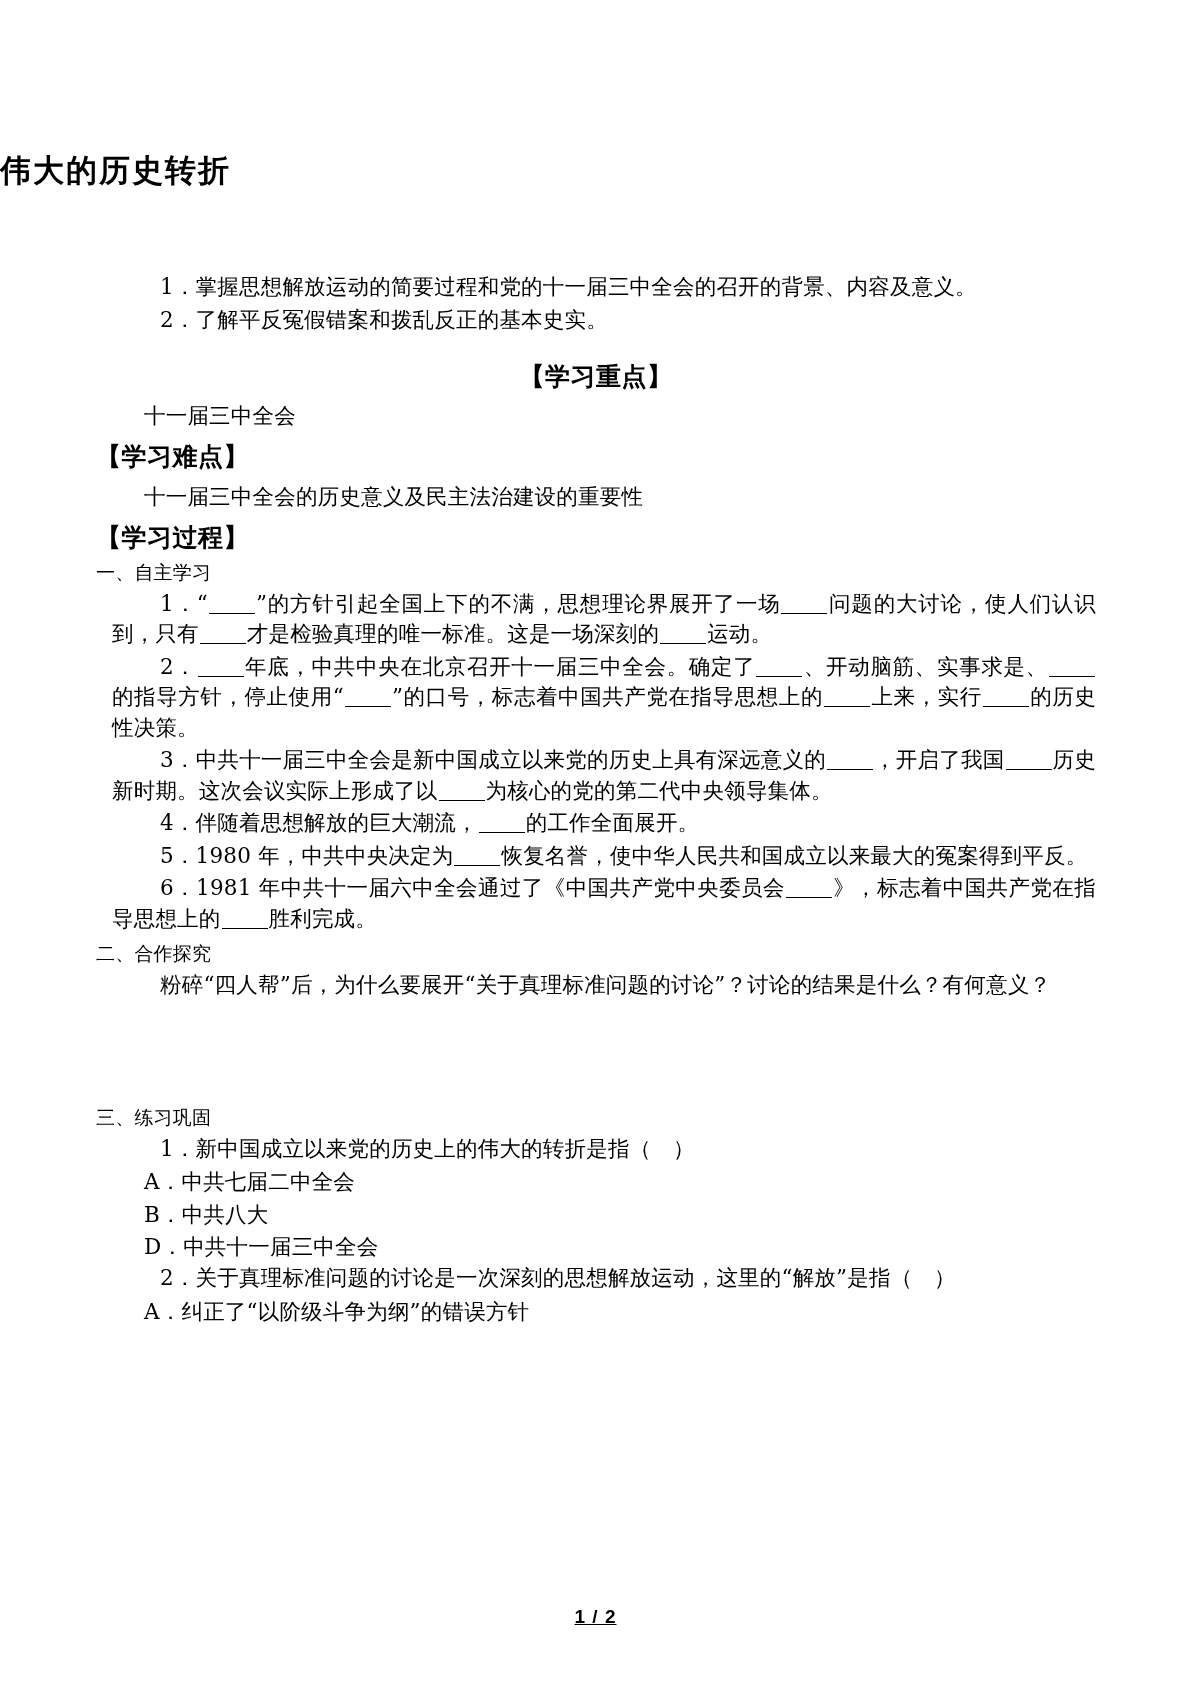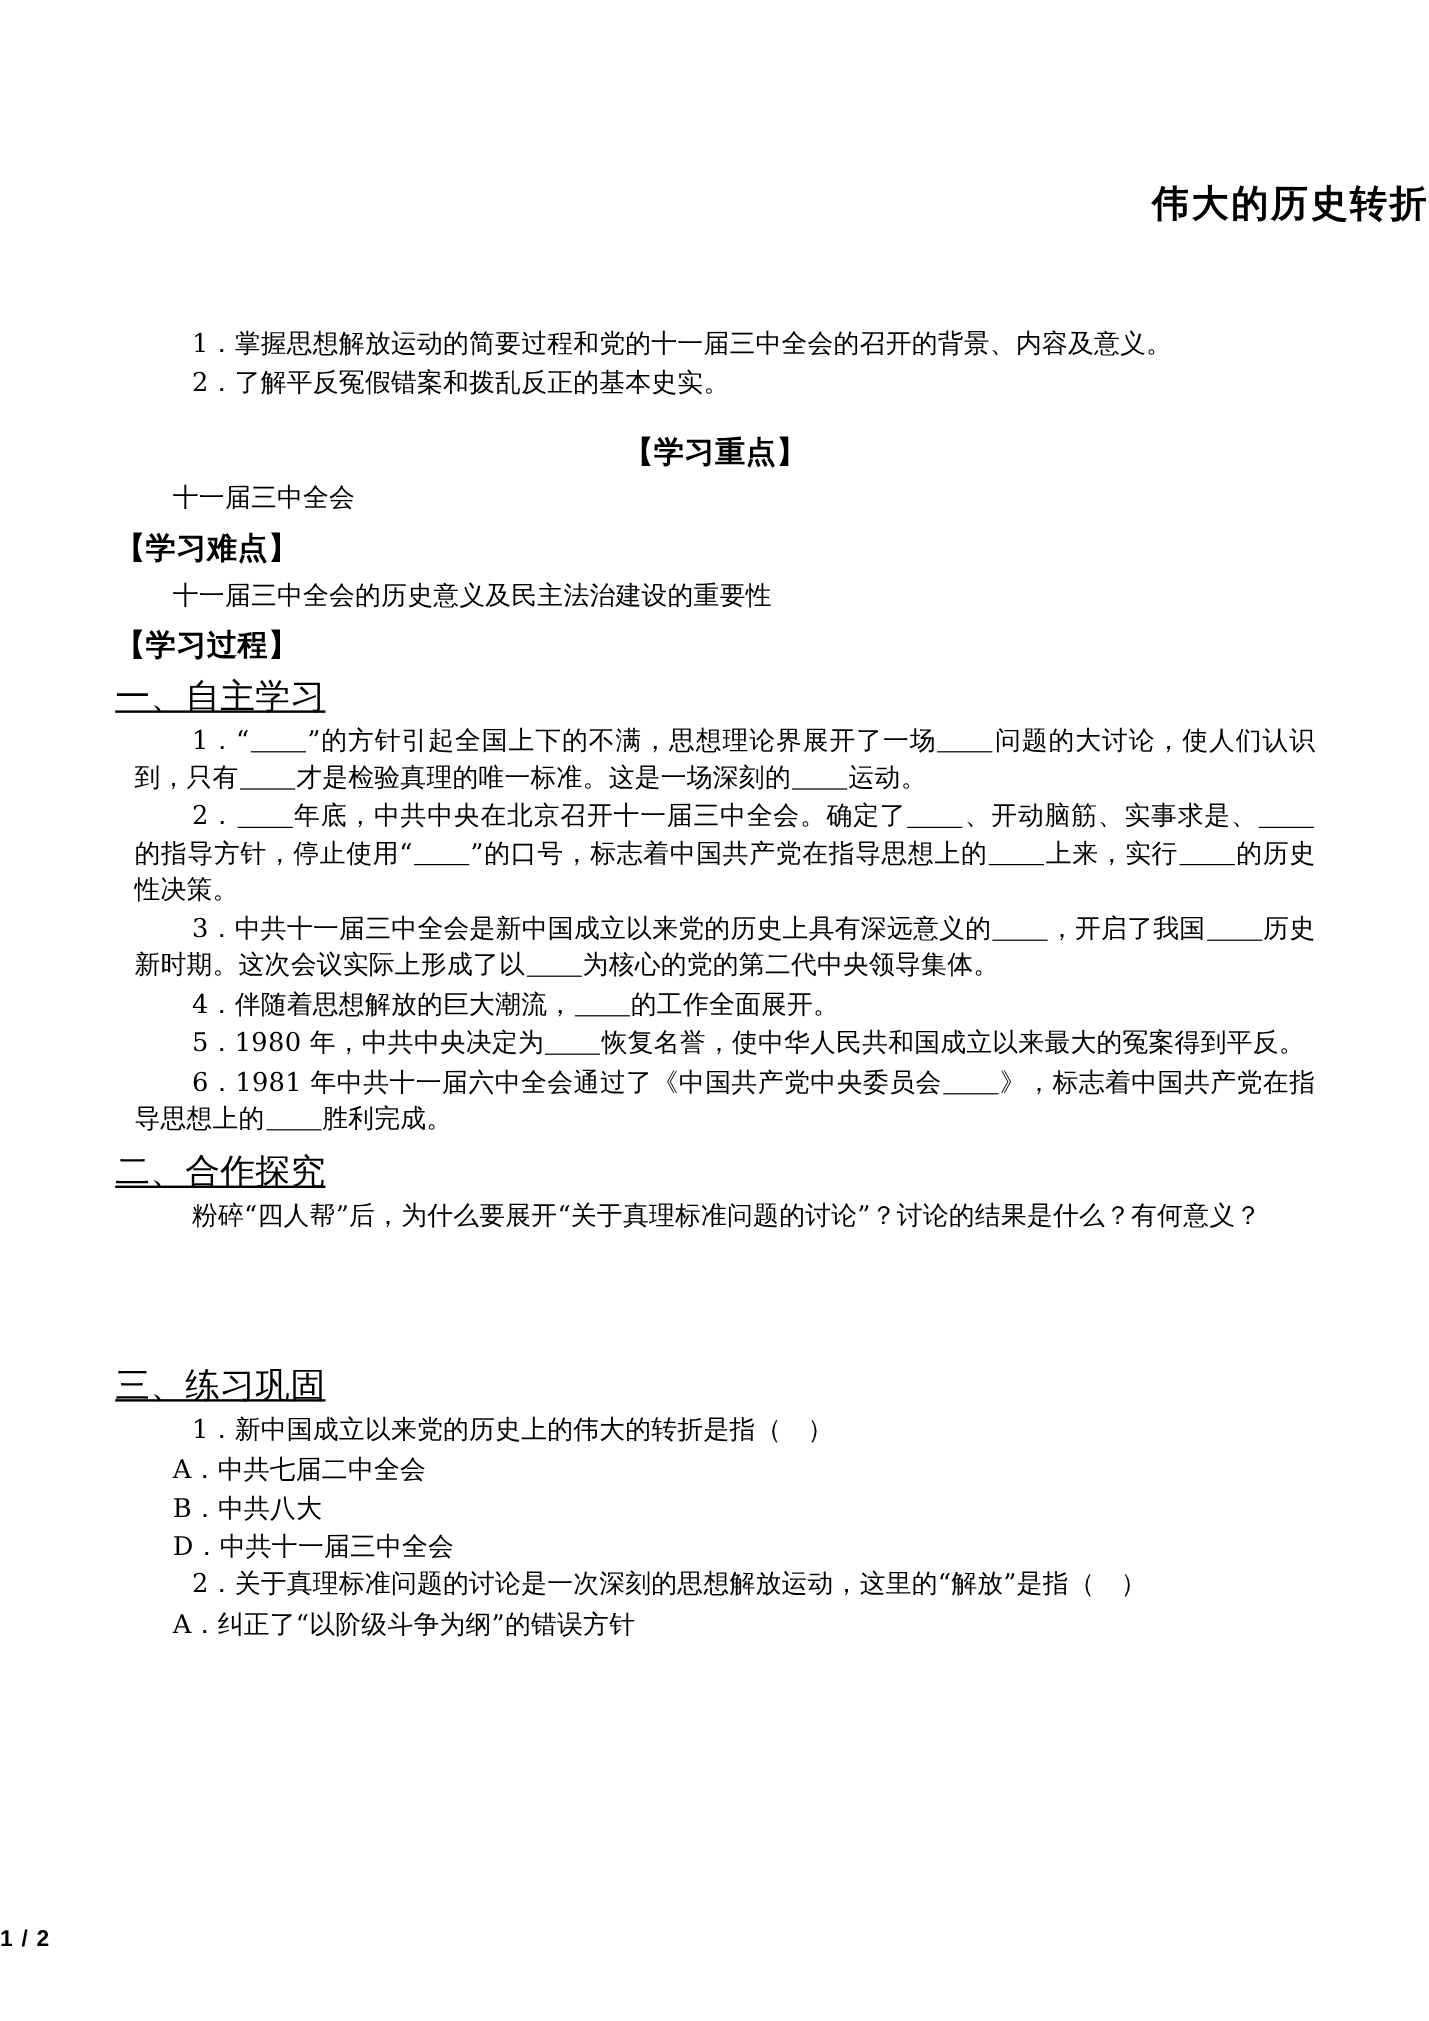--- a/index.html
+++ b/index.html
@@ -19,21 +19,21 @@
   .page {
     position: absolute;
     left: 0;
     top: 0;
     width: 1191px;
     height: 1684px;
     box-sizing: border-box;
     padding: 0;
   }
   .doc-title {
-    text-align: right;
+    text-align: left;
     font-size: 31px;
     font-weight: bold;
     letter-spacing: 2px;
     margin: 0;
     position: absolute;
     left: 0;
     right: 0;
     top: 152px;
     line-height: 1.2;
   }
@@ -56,25 +56,24 @@
   }
   .indent-item {
     font-size: 21.5px;
     line-height: 1.42;
     margin: 0 0 2px 16px;
     text-indent: 48px;
     text-align: justify;
     letter-spacing: 0.2px;
   }
   .sub-head {
-    font-size: 29px;
+    font-size: 19px;
     line-height: 1.45;
     margin: 6px 0 2px 0;
     letter-spacing: 0.2px;
-    text-decoration: underline;
   }
   .simple-indent {
     font-size: 21.5px;
     line-height: 1.45;
     margin: 8px 0 10px 0;
     padding-left: 48px;
     letter-spacing: 0.2px;
   }
   .blank {
     display: inline-block;
@@ -92,24 +91,26 @@
     letter-spacing: 0.2px;
   }
   .spacer-answer {
     height: 96px;
   }
   .footer {
     position: absolute;
     left: 0;
     right: 0;
     bottom: 56px;
+    text-align: center;
     font-size: 19px;
     font-weight: bold;
     font-family: "Liberation Sans", sans-serif;
     letter-spacing: 1px;
+    text-decoration: underline;
   }
 </style>
 </head>
 <body>
 
 <div class="page">
 
   <h1 class="doc-title">伟大的历史转折</h1>
 
   <div class="content">

